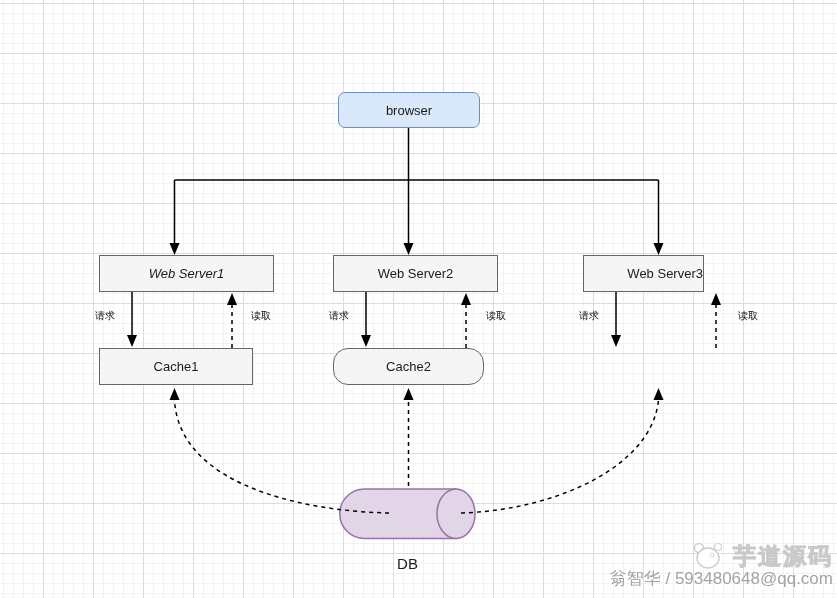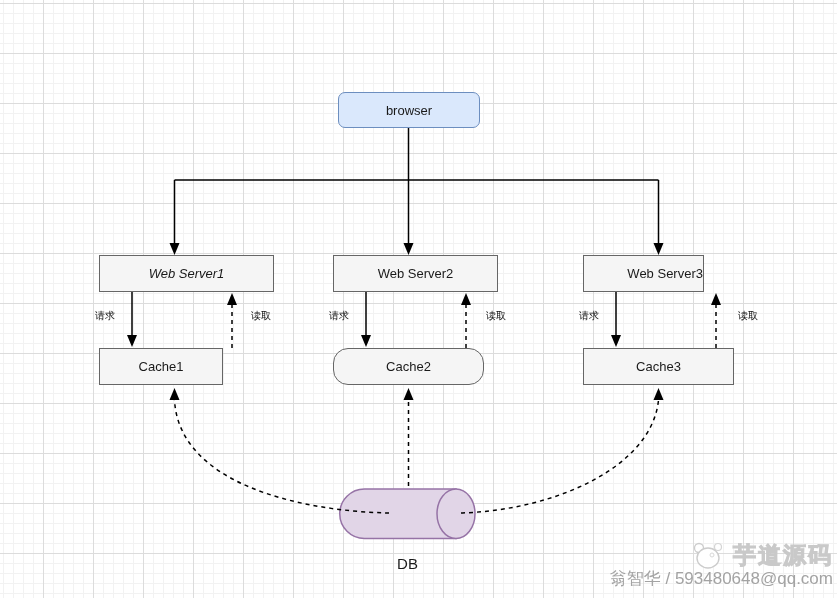--- a/index.html
+++ b/index.html
@@ -47,21 +47,21 @@
     left:340px;top:489px;width:135px;height:59px;
     display:flex;align-items:center;justify-content:center;
     font-size:15px;color:#1a1a1a;margin-top:45px;
   }
   .watermark{
     position:absolute;
     right:4px;bottom:8px;
     text-align:right;
   }
   .wm-line1{
-    display:flex;align-items:flex-end;justify-content:flex-end;
+    display:flex;align-items:center;justify-content:flex-end;
     height:30px;
   }
   .wm-brand{
     font-size:23px;font-weight:bold;letter-spacing:2px;
     color:#e3e3e3;
     -webkit-text-stroke:1px #c9c9c9;
     margin-left:6px;
   }
   .wm-credit{
     font-size:17px;color:#a3a3a3;
@@ -115,40 +115,37 @@
     </g>
   </svg>
 
   <div class="node browser" style="left:338px;top:92px;width:142px;height:36px;">
     <span>browser</span>
   </div>
 
   <div class="node" style="left:99px;top:255px;width:175px;height:37px;font-style:italic;">
     <span>Web Server1</span>
   </div>
-  <div class="node" style="left:99px;top:348px;width:124px;height:37px;">
+  <div class="node" style="left:99px;top:348px;width:154px;height:37px;">
     <span>Cache1</span>
   </div>
   <div class="edge-label" style="left:95px;top:309px;">请求</div>
   <div class="edge-label" style="left:251px;top:309px;">读取</div>
 
   <div class="node" style="left:333px;top:255px;width:165px;height:37px;">
     <span>Web Server2</span>
   </div>
   <div class="node" style="left:333px;top:348px;width:151px;height:37px;border-radius:15px;">
     <span>Cache2</span>
   </div>
   <div class="edge-label" style="left:329px;top:309px;">请求</div>
   <div class="edge-label" style="left:486px;top:309px;">读取</div>
 
   <div class="node" style="left:583px;top:255px;width:121px;height:37px;justify-content:flex-end;">
     <span>Web Server3</span>
-  </div>
-  <div class="node" style="left:583px;top:348px;width:151px;height:37px;">
-    <span>Cache3</span>
   </div>
   <div class="edge-label" style="left:579px;top:309px;">请求</div>
   <div class="edge-label" style="left:738px;top:309px;">读取</div>
 
   <div class="db-label">DB</div>
 
   <div class="watermark">
     <div class="wm-line1">
       <svg width="36" height="30" viewBox="0 0 36 30">
         <circle cx="8" cy="7" r="4.5" fill="#ffffff" stroke="#cccccc" stroke-width="1.3"></circle>

